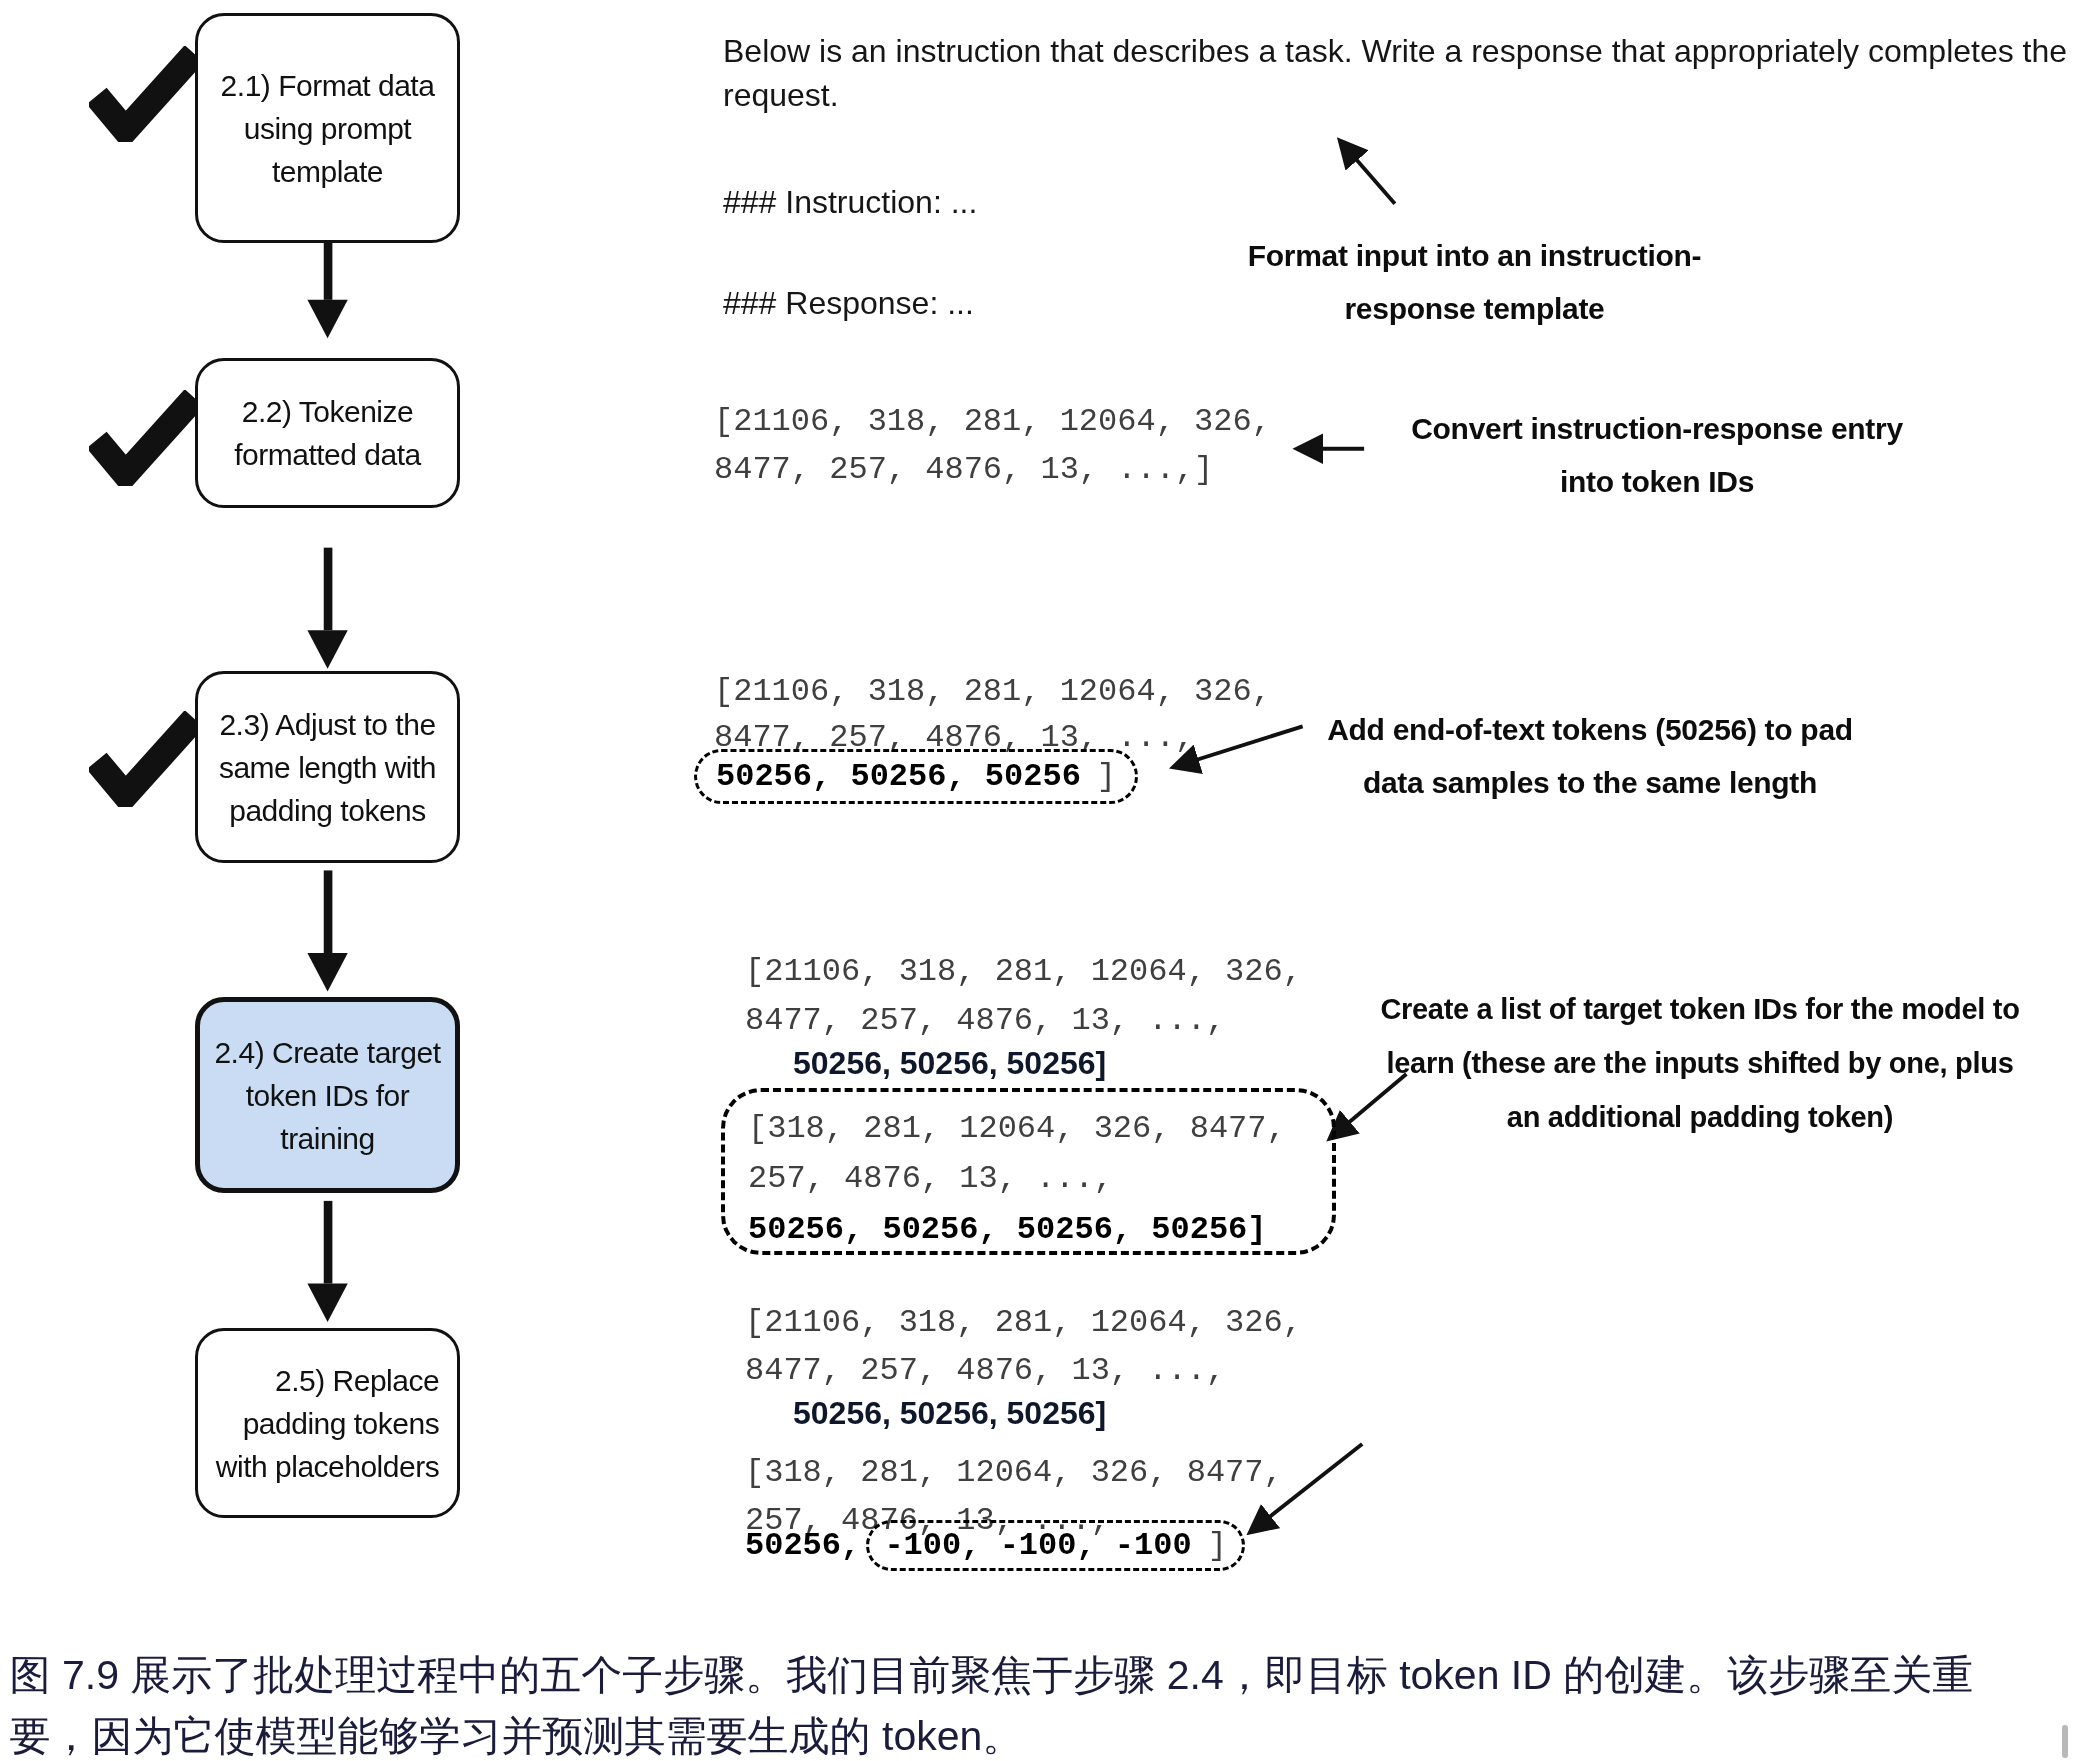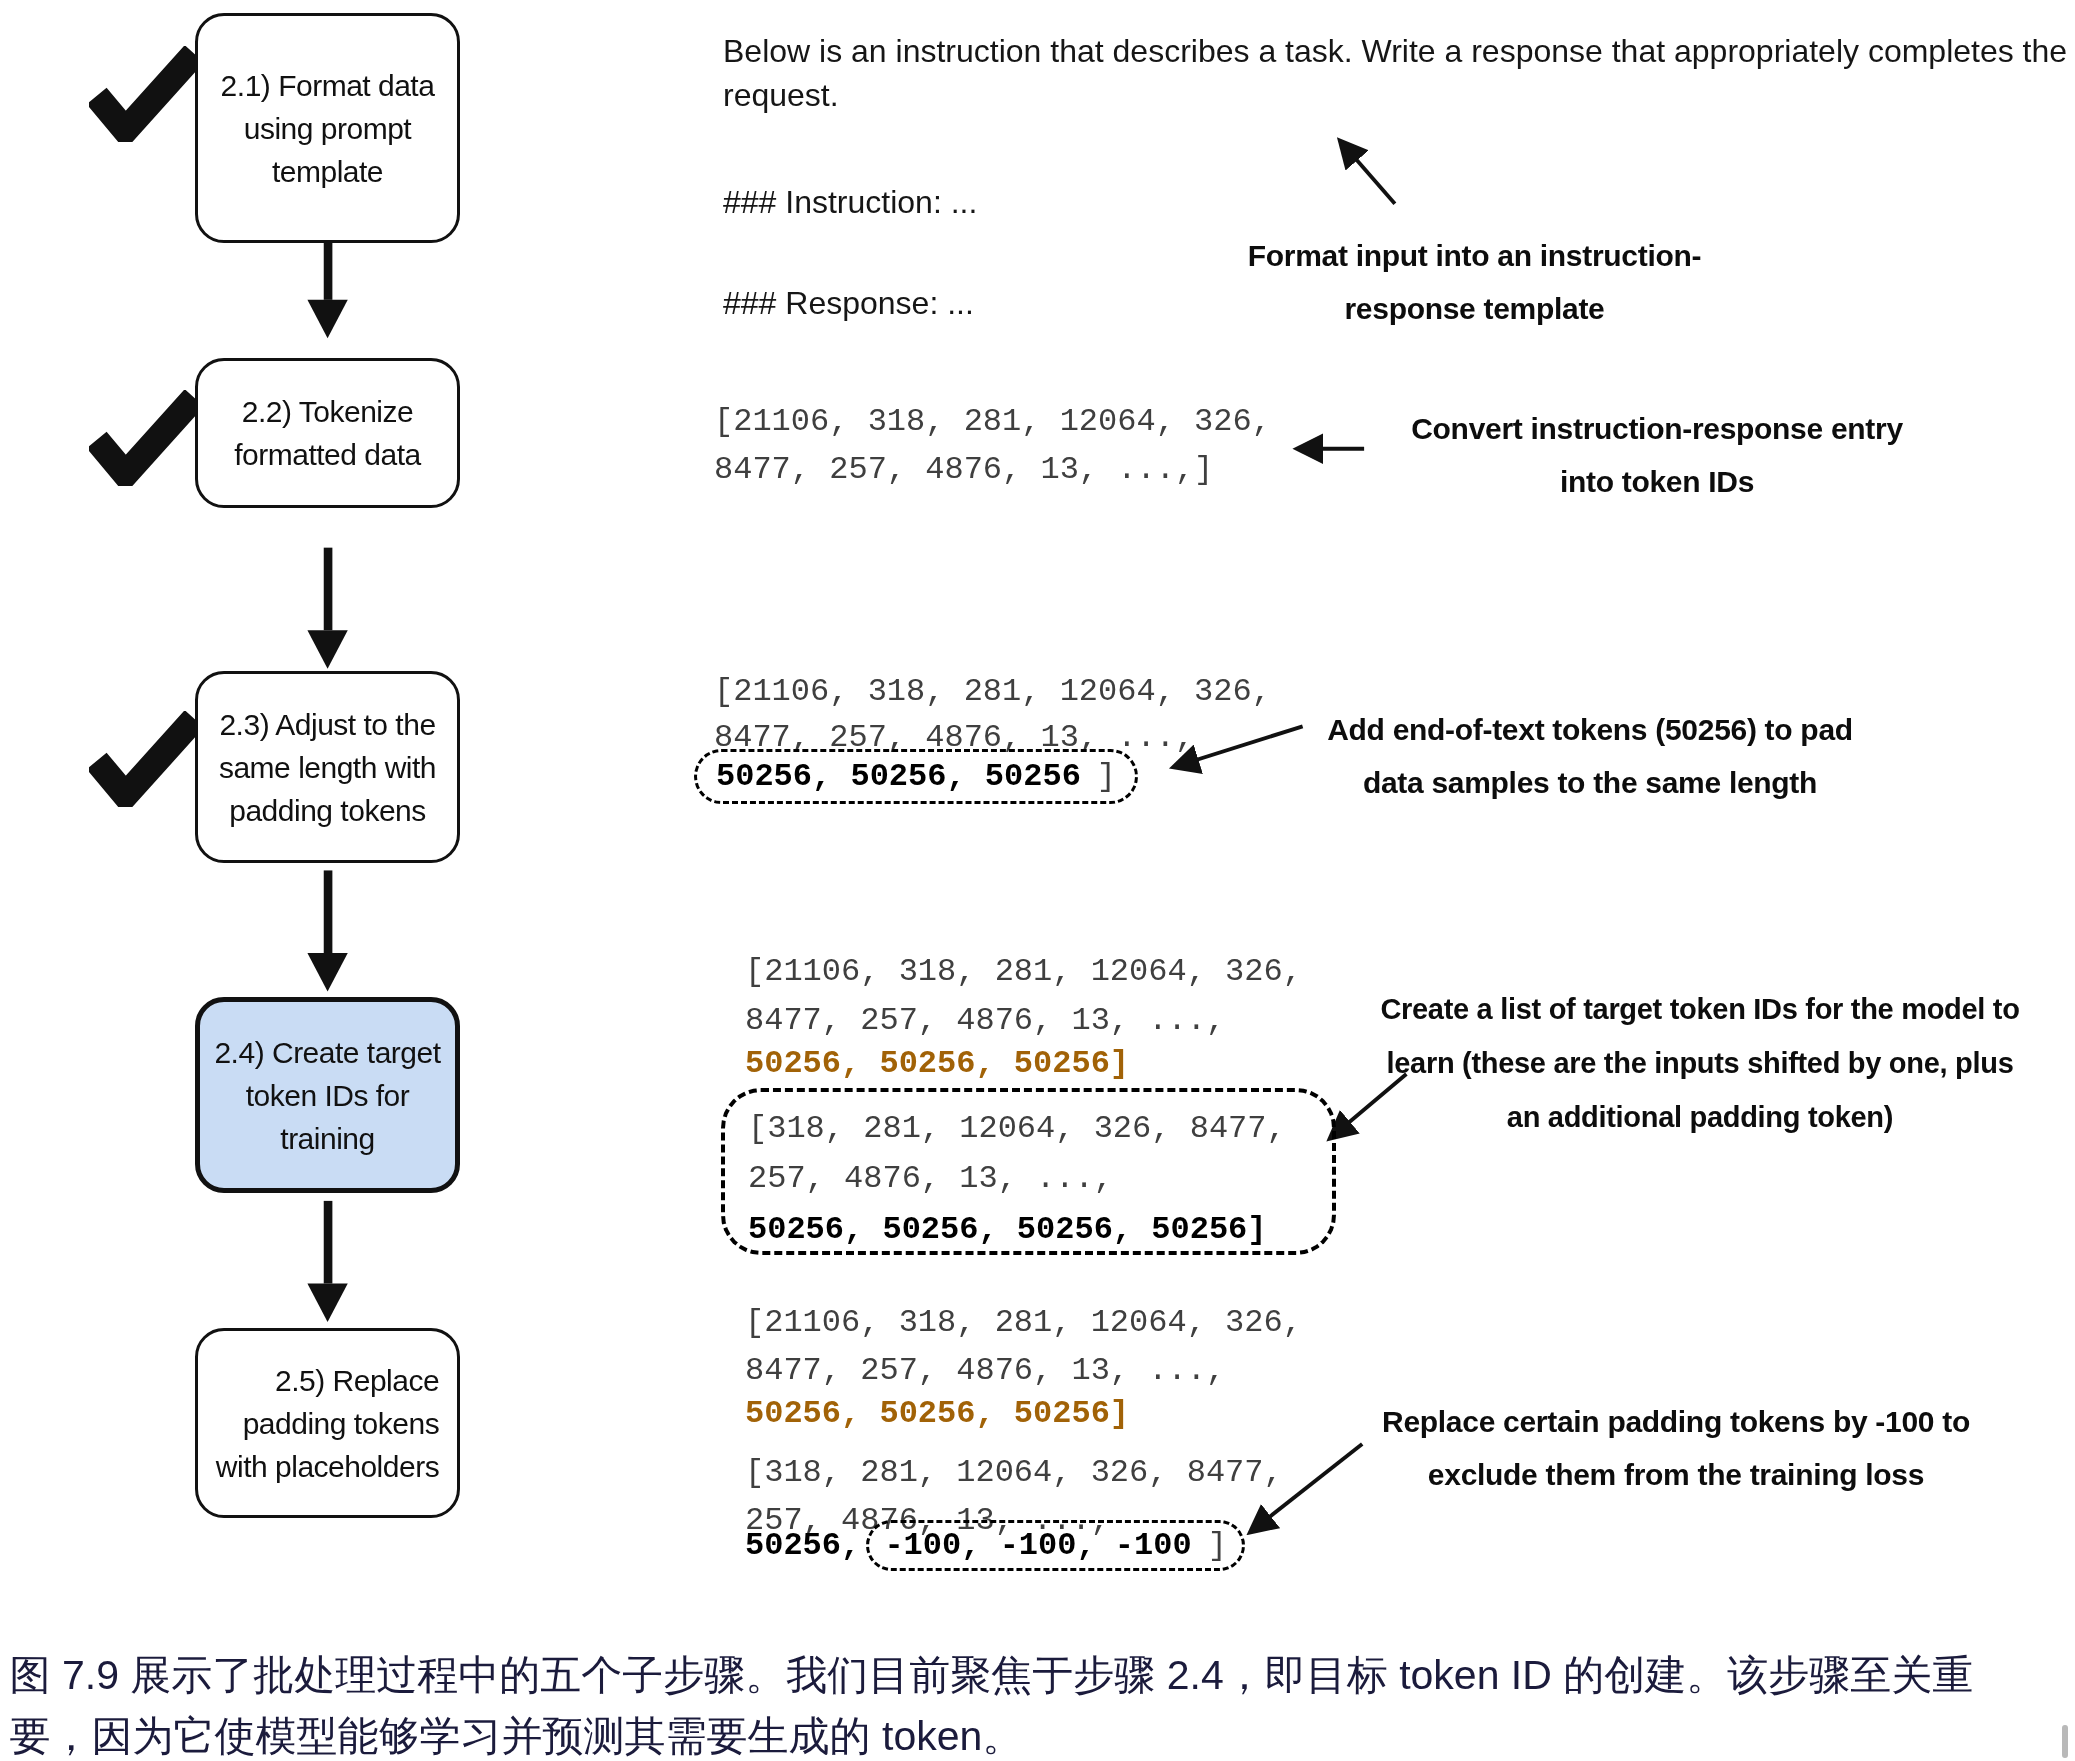--- a/index.html
+++ b/index.html
@@ -29,21 +29,21 @@
   .ann5{left:1340px;top:1395px;width:672px;}
   .tok,.tokb,.tok-inline{font-family:"Liberation Mono","DejaVu Sans Mono",monospace;font-size:32px;}
   .tok{position:absolute;line-height:48px;color:#3f3f3f;}
   .tokb{font-weight:bold;color:#000;}
   .tok-inline{color:#3f3f3f;}
   .tok2{left:714px;top:398px;}
   .tok3{left:714px;top:669px;line-height:46px;}
   .oval{border:3.8px dashed #000;border-radius:43px;padding:5.8px 19px;display:inline-flex;align-items:center;background:transparent;gap:16px;}
   .oval3{position:absolute;left:694px;top:749px;}
   .tok4a{left:745px;top:947px;line-height:49px;}
-  .abs-tokb{position:absolute;font-family:Liberation Mono, monospace;font-size:32px;font-weight:bold;color:#a16207;}
+  .abs-tokb{position:absolute;font-family:Liberation Sans, sans-serif;font-size:32px;font-weight:bold;color:#0f172a;margin-left:48px;}
   .tok4ab{left:745px;top:1045px;}
   .dashed-rect{position:absolute;left:721px;top:1088px;width:615px;height:167px;border:4.8px dashed #000;
                border-radius:40px;box-sizing:border-box;padding:11.5px 0 0 23px;}
   .dashed-rect .tok{position:static;display:block;line-height:50px;}
   .dashed-rect .tokb{display:block;margin-top:1.9px;line-height:50px;}
   .tok5a{left:745px;top:1299px;}
   .tok5ab{left:745px;top:1395px;}
   .tok5b{left:745px;top:1449px;}
   .row5line3{position:absolute;left:745px;top:1520px;display:flex;align-items:center;justify-content:space-between;}
   .oval5{margin-left:5.8px;padding:3.8px 15.4px;border-radius:38px;}
@@ -159,20 +159,18 @@
   <div class="abs-tokb tok5ab">50256, 50256, 50256]</div>
   <div class="tok tok5b multiline">[318, 281, 12064, 326, 8477,
 257, 4876, 13, ...,</div>
   <div class="row5line3">
     <span class="tokb">50256,</span>
     <span class="oval oval5">
       <span class="tokb">-100, -100, -100</span>
         <span class="tok-inline">]</span>
     </span>
   </div>
-  <div class="ann ann5 multiline">Replace certain padding tokens by -100 to
-exclude them from the training loss</div>
 
   <div class="caption multiline">图 7.9 展示了批处理过程中的五个子步骤。我们目前聚焦于步骤 2.4，即目标 token ID 的创建。该步骤至关重要，因为它使模型能够学习并预测其需要生成的 token。</div>
 
   <div class="sliver"></div>
 </div>
 
 
 </body></html>

